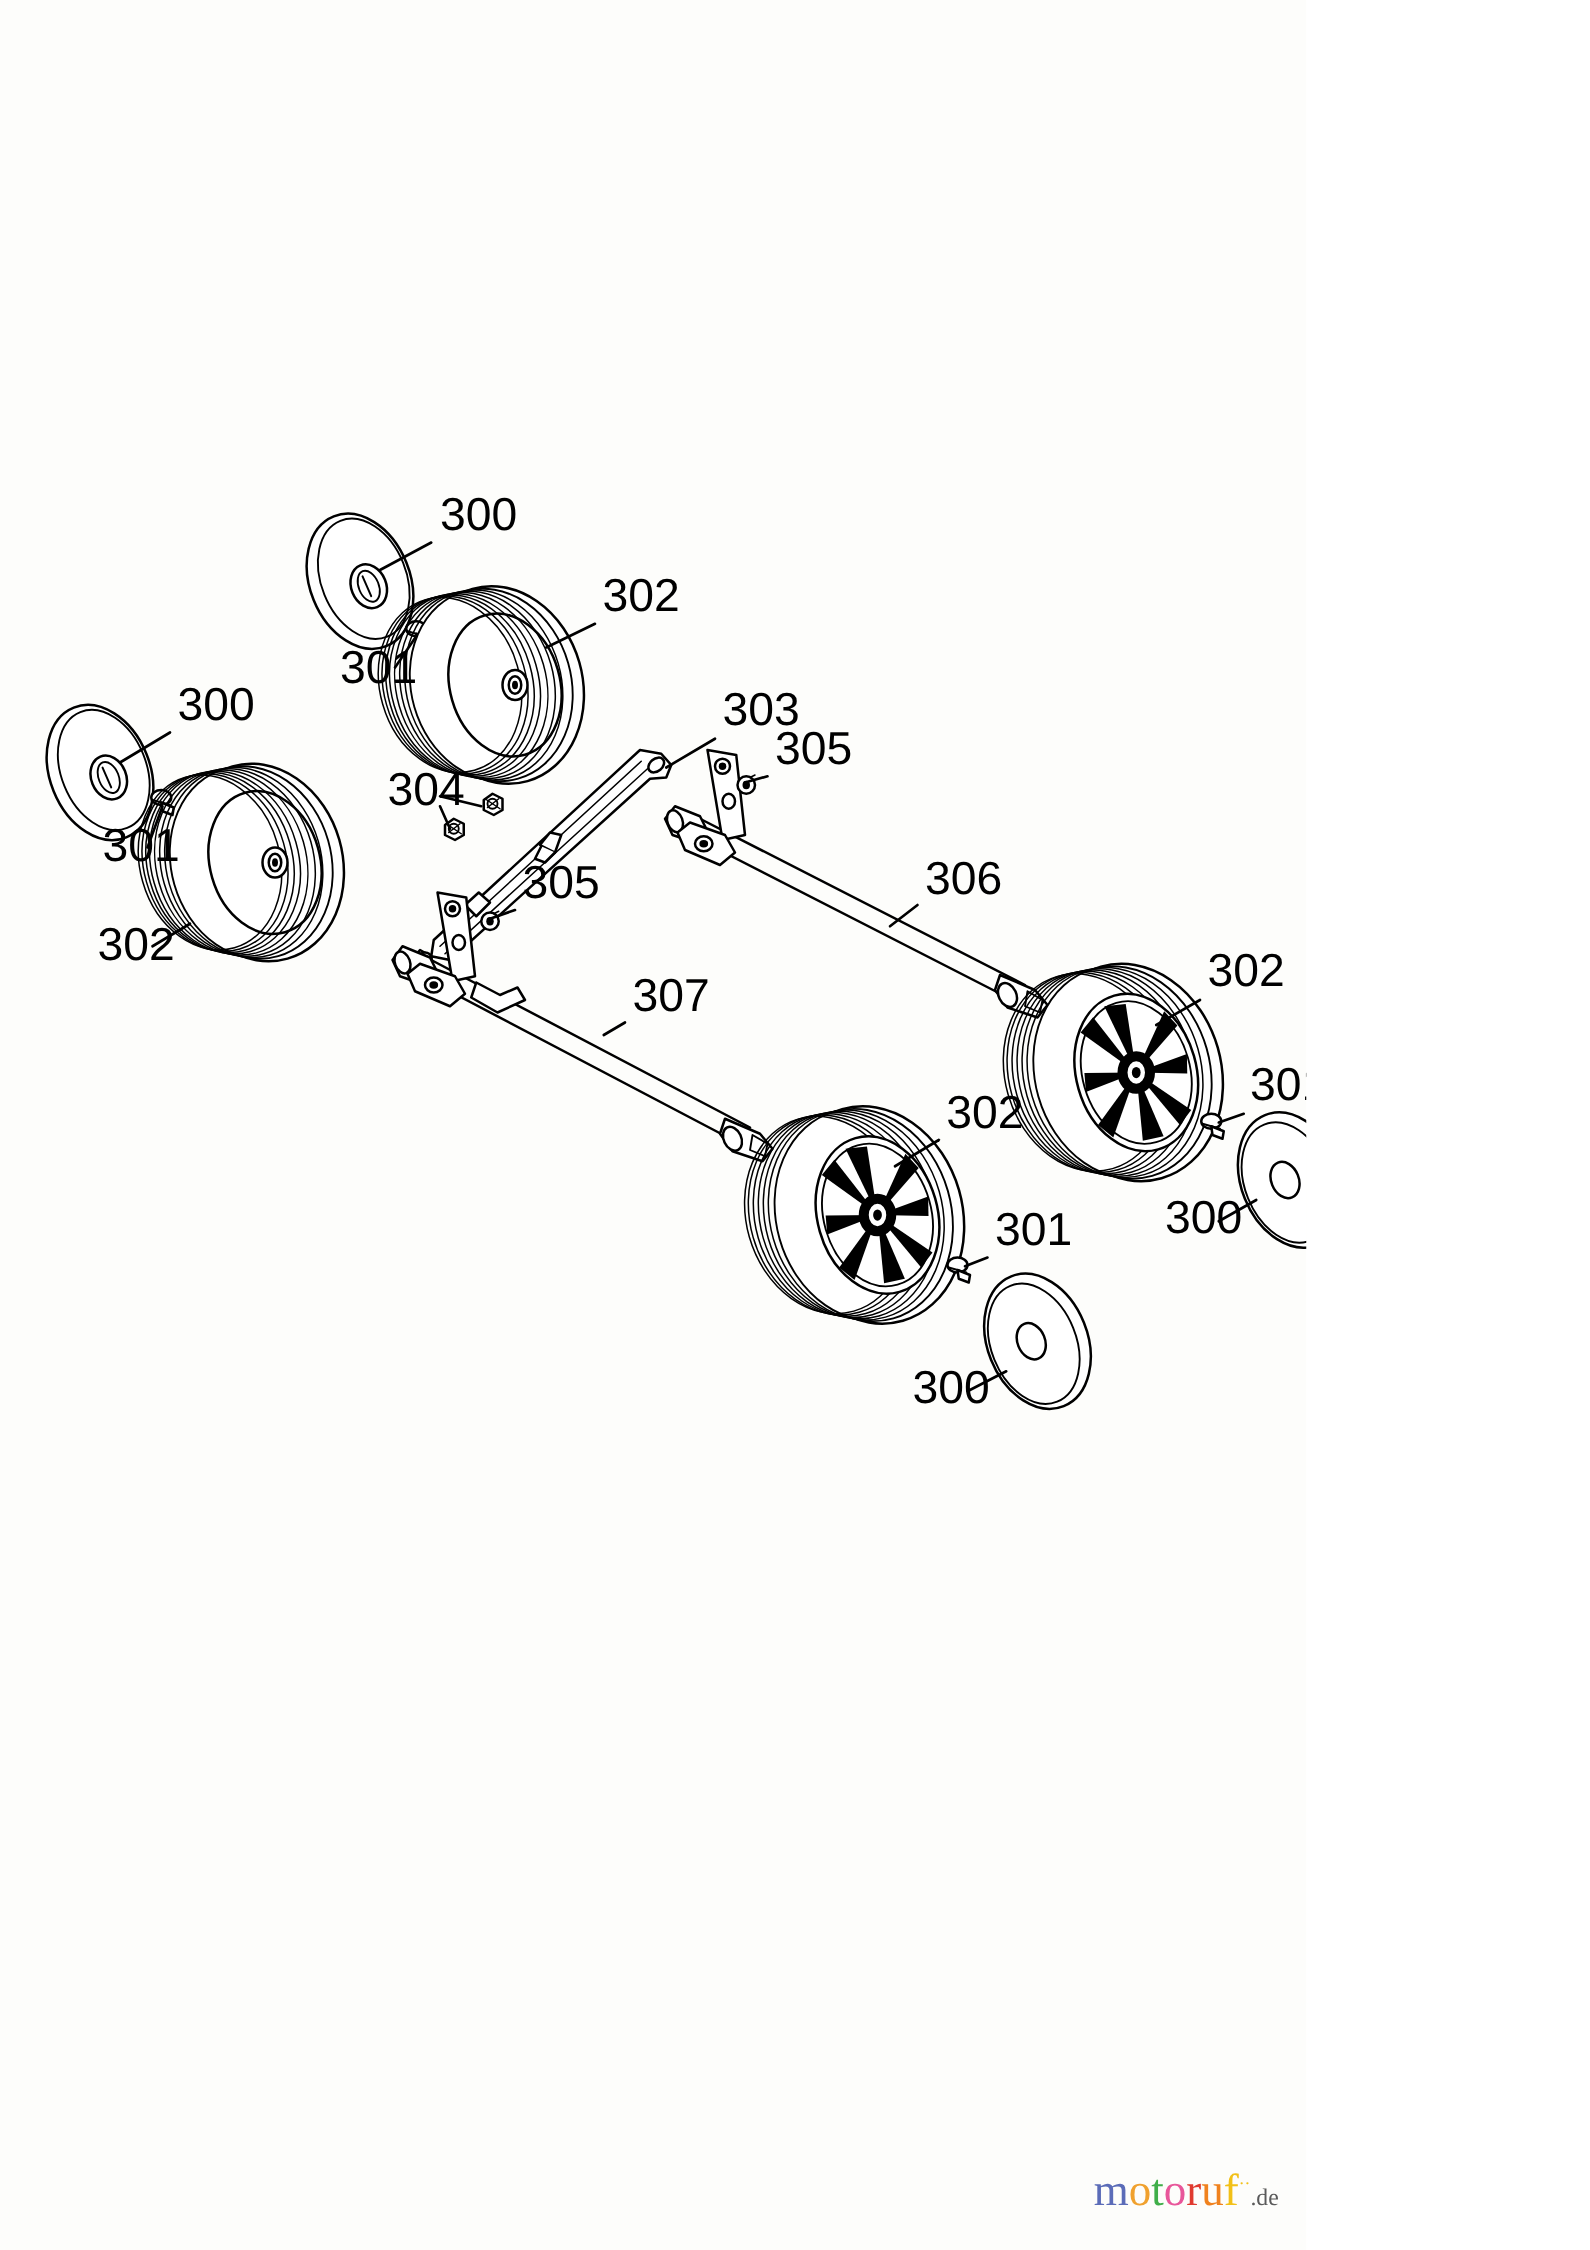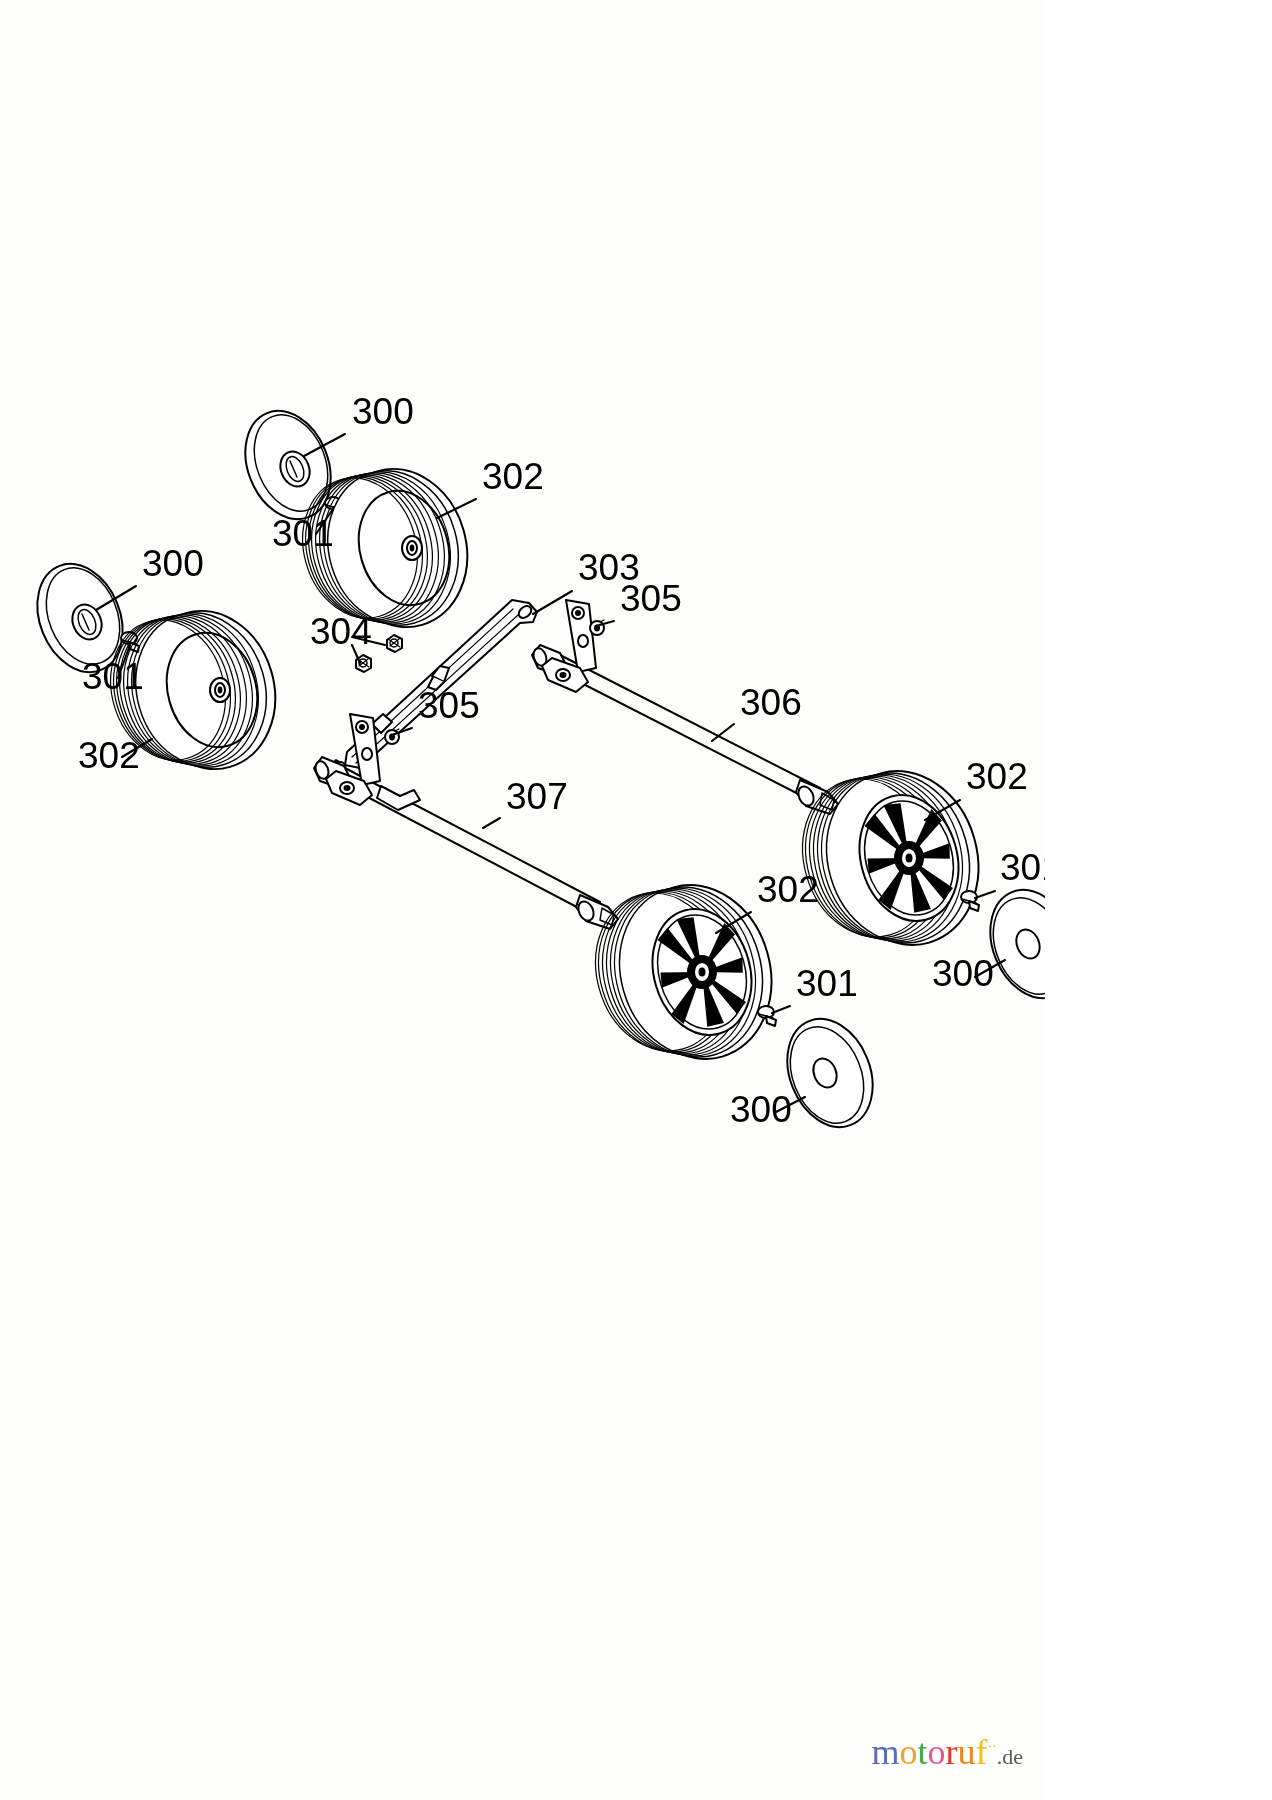--- a/index.html
+++ b/index.html
@@ -76,21 +76,21 @@
     position: absolute;
     right: 22px;
     bottom: 30px;
     font-family: "Liberation Serif", serif;
     font-size: 36px;
     line-height: 1;
     white-space: nowrap;
   }
   #watermark .wm-l { font-weight: 400; }
   #watermark .wm-de {
-    font-size: 22px;
+    font-size: 19px;
     color: #5a5a5a;
     vertical-align: baseline;
   }
 </style>
 </head>
 <body>
 
 <div id="page">
 
   <svg id="diagram-svg" viewBox="0 0 1272 1800">

